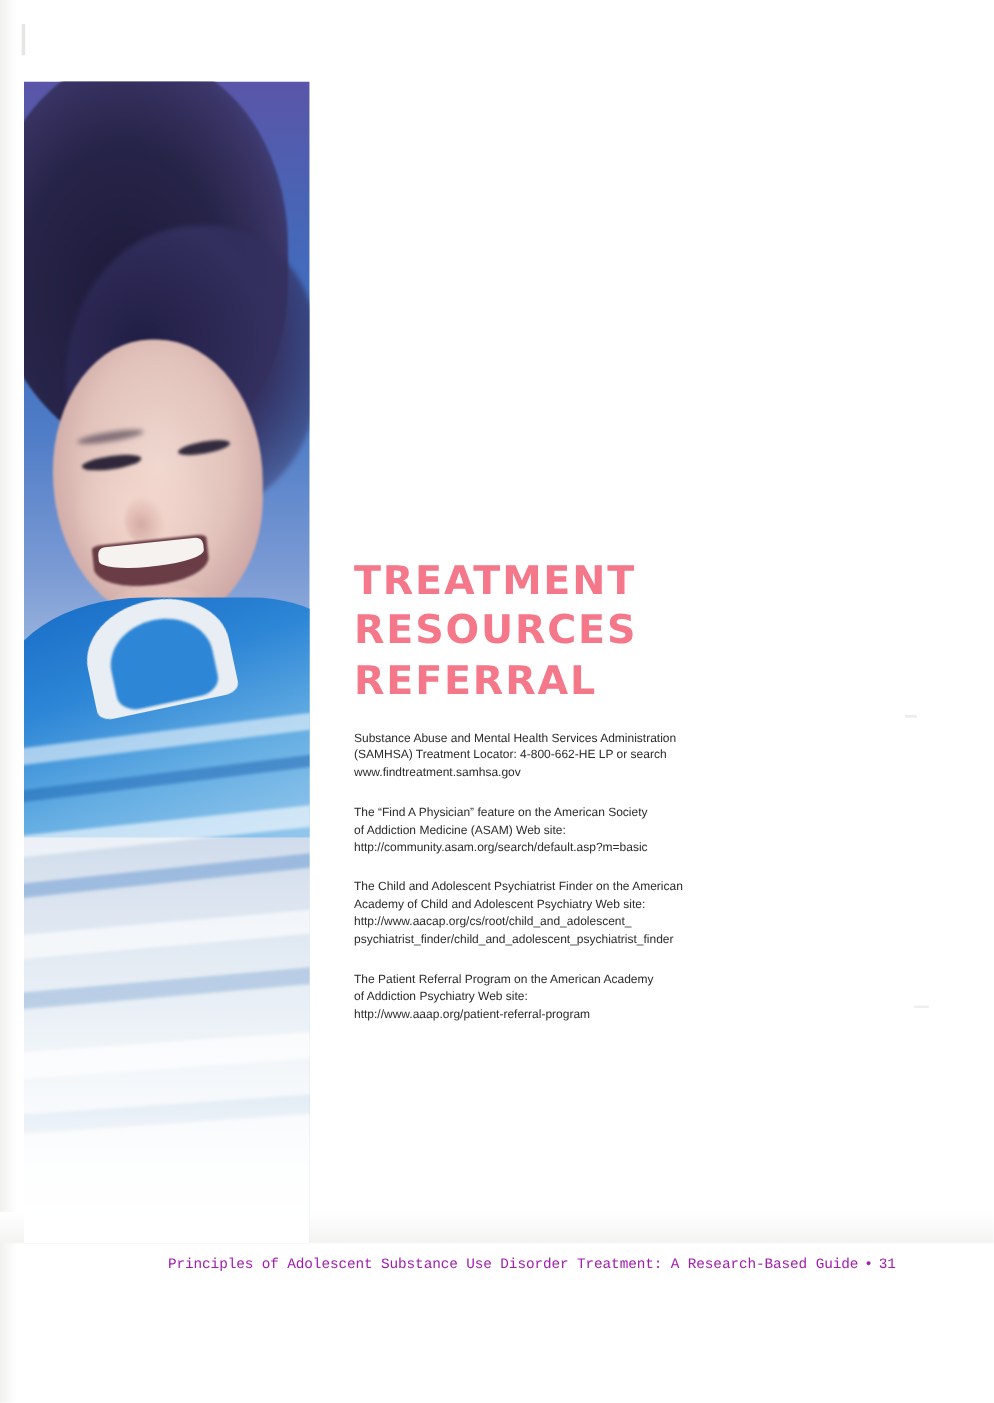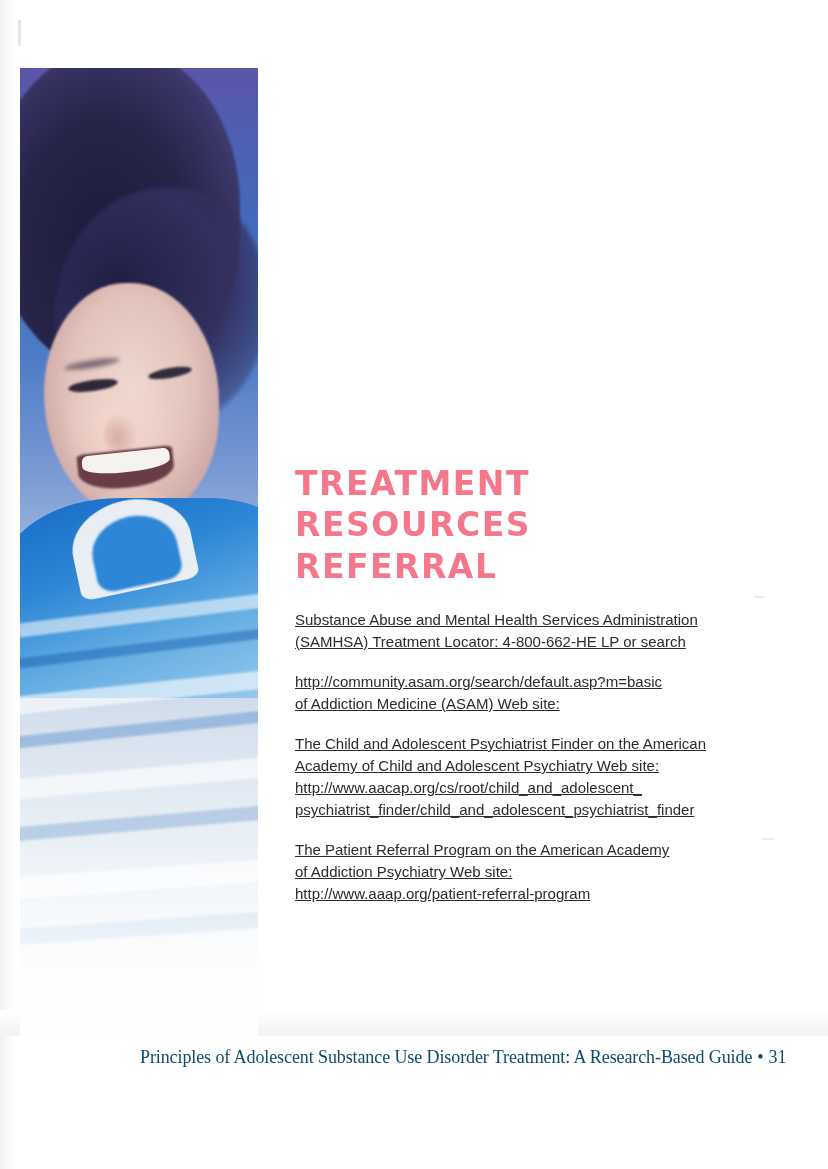--- a/index.html
+++ b/index.html
@@ -237,35 +237,34 @@
     font-weight: bold;
     font-size: 33px;
     line-height: 1.25;
     letter-spacing: 1.5px;
     margin: 0 0 22px 0;
   }
   .headline span { display: block; }
 
   .para {
     color: #2b2b2b;
-    font-size: 15px;
+    font-size: 10px;
     line-height: 1.47;
     margin: 0 0 18px 0;
-    text-decoration: underline;
   }
   .para .line { display: block; white-space: pre; }
 
   .footer {
     position: absolute;
     left: 140px;
     top: 1047px;
     width: 620px;
-    color: #0c4a6e;
-    font-size: 18px;
-    font-family: Liberation Serif, serif;
+    color: #a21caf;
+    font-size: 12px;
+    font-family: Liberation Mono, monospace;
     letter-spacing: -0.1px;
     white-space: nowrap;
   }
   .footer .sep { margin: 0 5px; }
 </style>
 </head>
 <body>
 
 <div class="page">
 
@@ -306,25 +305,27 @@
 
     <h1 class="headline">
       <span>TREATMENT</span>
       <span>RESOURCES</span>
       <span>REFERRAL</span>
     </h1>
 
     <p class="para">
       <span class="line">Substance Abuse and Mental Health Services Administration</span>
       <span class="line">(SAMHSA) Treatment Locator: 4-800-662-HE LP or search</span>
+      <span class="line">www.findtreatment.samhsa.gov</span>
     </p>
 
     <p class="para">
+      <span class="line">The “Find A Physician” feature on the American Society</span>
+      <span class="line">of Addiction Medicine (ASAM) Web site:</span>
       <span class="line">http://community.asam.org/search/default.asp?m=basic</span>
-      <span class="line">of Addiction Medicine (ASAM) Web site:</span>
     </p>
 
     <p class="para">
       <span class="line">The Child and Adolescent Psychiatrist Finder on the American</span>
       <span class="line">Academy of Child and Adolescent Psychiatry Web site:</span>
       <span class="line">http://www.aacap.org/cs/root/child_and_adolescent_</span>
       <span class="line">psychiatrist_finder/child_and_adolescent_psychiatrist_finder</span>
     </p>
 
     <p class="para">

